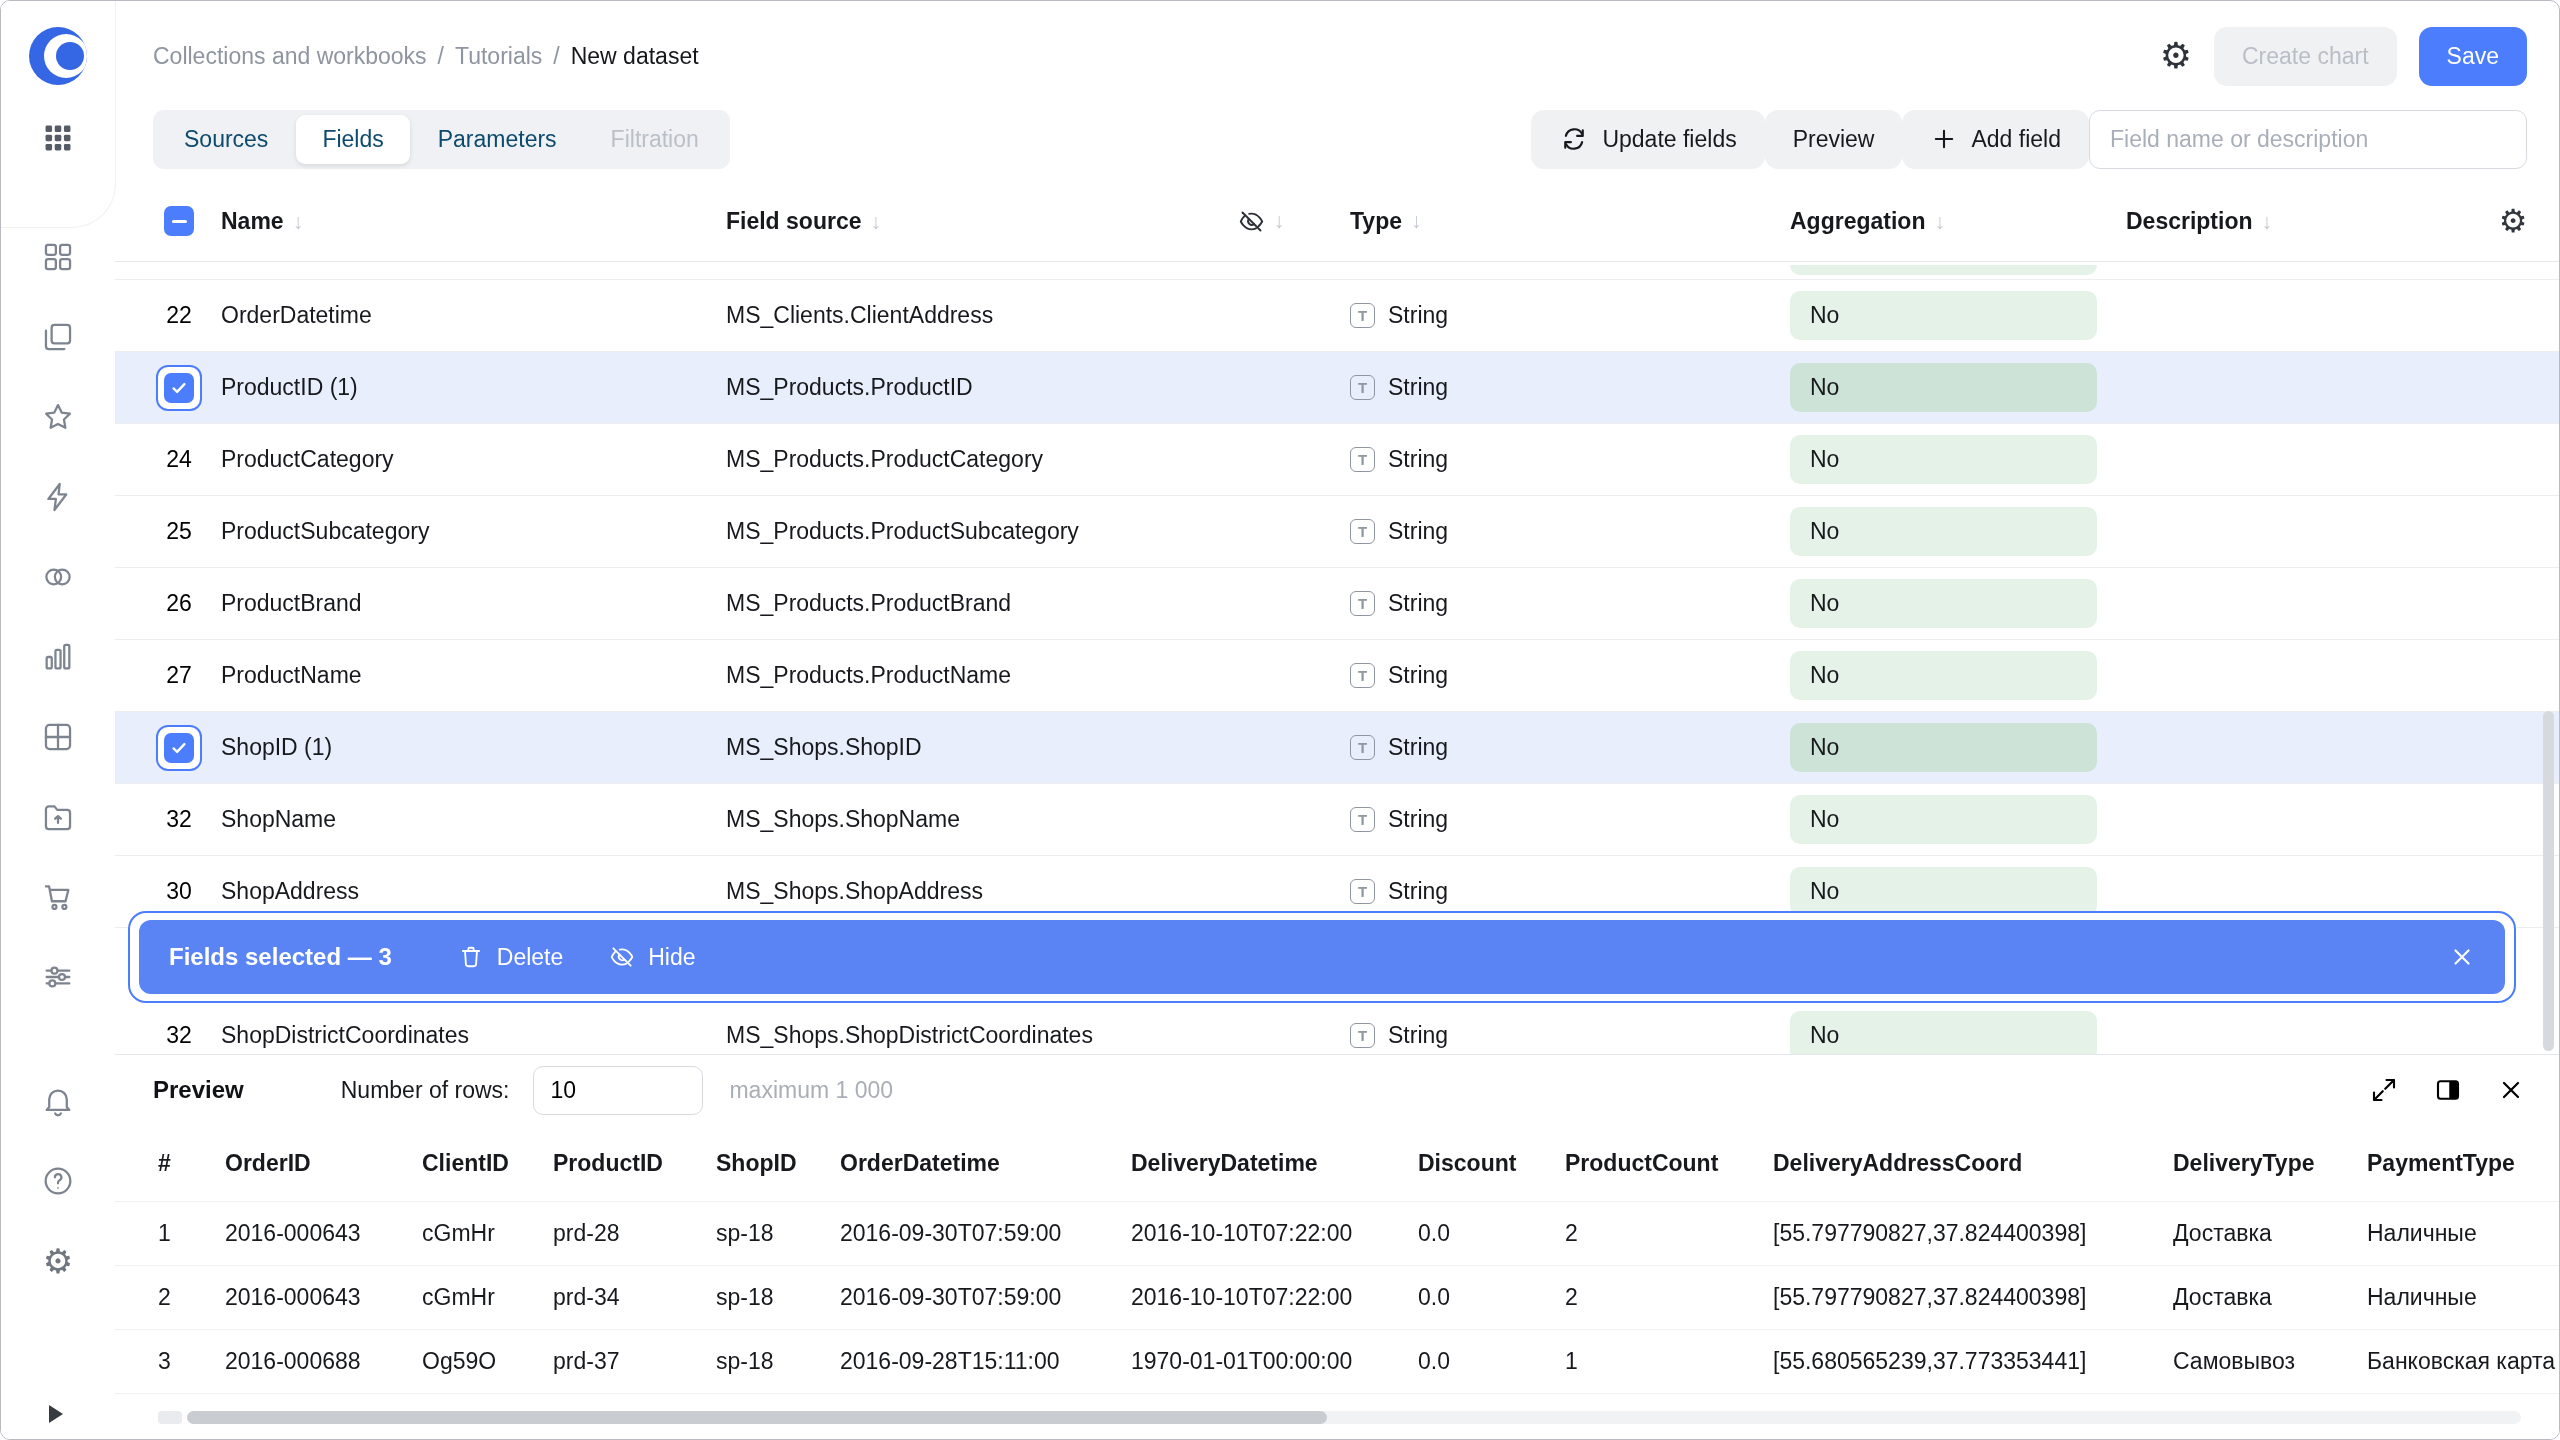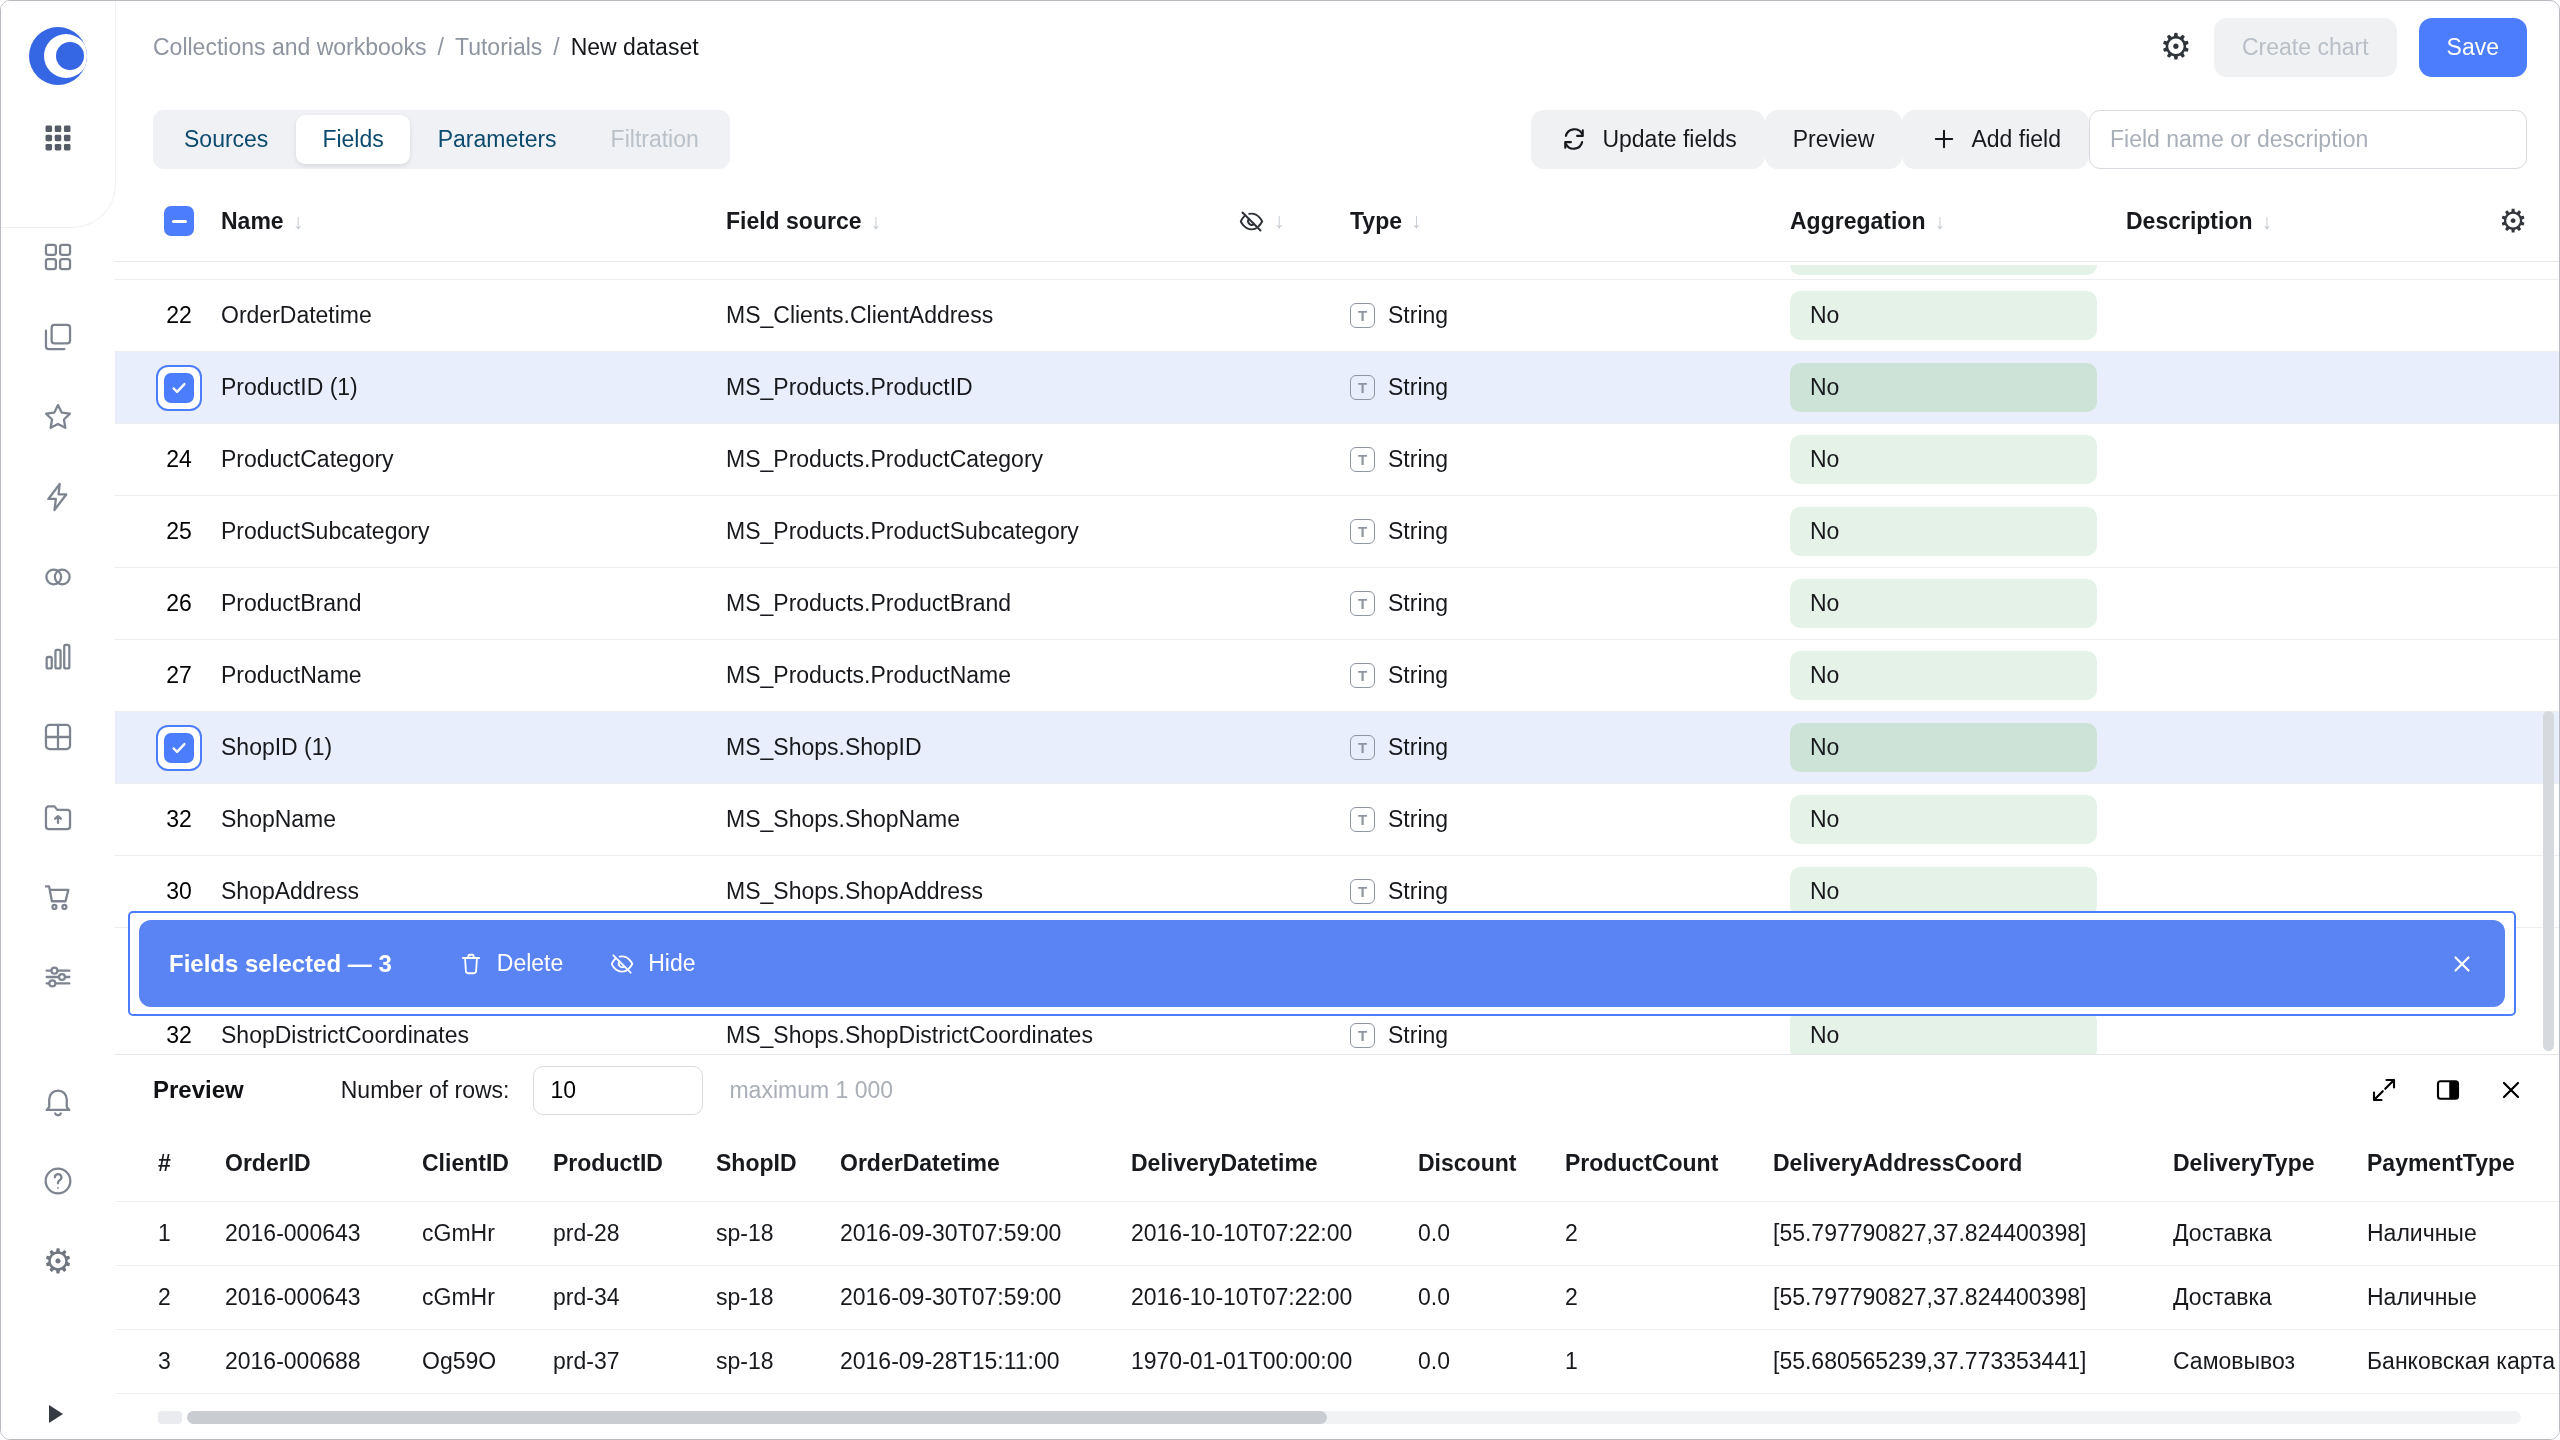--- a/index.html
+++ b/index.html
@@ -28,21 +28,21 @@
   .side-nav,.side-bottom{position:absolute;left:0;width:114px;display:flex;flex-direction:column;align-items:center;gap:24px}
   .side-nav{top:228px}
   .side-bottom{top:1072px}
   .side-btn{width:56px;height:56px;display:flex;align-items:center;justify-content:center;
     background:none;border:none;color:#7d8490;cursor:pointer;padding:0}
   .glyph-gear{font-size:34px;line-height:1;color:#70767f}
   .collapse{position:absolute;left:48px;bottom:16px;width:0;height:0;cursor:pointer;
     border-left:14px solid #363b42;border-top:9px solid transparent;border-bottom:9px solid transparent}
 
   
-  .topbar{position:absolute;left:114px;top:7px;width:2446px;height:78px;display:flex;align-items:center;padding:0 34px 0 38px}
+  .topbar{position:absolute;left:114px;top:16px;width:2446px;height:78px;display:flex;align-items:center;padding:0 34px 0 38px}
   .crumb{color:#8e95a0;cursor:pointer}
   .crumb-sep{color:#8e95a0;margin:0 11px}
   .crumb-current{color:#15171a;cursor:default}
   .top-actions{margin-left:auto;display:flex;align-items:center;gap:22px}
   .icon-btn{background:none;border:none;padding:0;cursor:pointer;display:flex;align-items:center;justify-content:center}
   .top-gear{font-size:36px;line-height:1;color:#2f333a}
   .btn{height:59px;border-radius:13px;border:none;font-size:23px;display:inline-flex;align-items:center;padding:0 28px;cursor:pointer}
   .btn-disabled{background:#f0f1f3;color:#b9bfc7;cursor:default}
   .btn-primary{background:var(--accent);color:#fff}
 
@@ -80,22 +80,22 @@
   .cb-ring{display:none;width:46px;height:46px;border:2px solid var(--accent);border-radius:12px;
     align-items:center;justify-content:center;background:#fff}
   .frow.selected .cb-ring{display:flex}
   .type-badge{width:25px;height:25px;border:1.6px solid #8f96a0;border-radius:6px;color:#8f96a0;
     font-size:15px;font-weight:700;display:inline-flex;align-items:center;justify-content:center;margin-right:13px}
   .pill{display:flex;align-items:center;width:307px;height:49px;border-radius:10px;background:var(--pill-bg);
     padding:0 20px;margin-left:14px;cursor:pointer}
   .frow.selected .pill{background:var(--pill-selected-bg)}
 
   
-  .sel-outline{position:absolute;left:13px;right:45px;top:730px;height:105px;border:2px solid var(--accent);
-    border-radius:5px;background:#fff;padding:7px 9px;z-index:5}
+  .sel-outline{position:absolute;left:13px;right:45px;top:730px;height:92px;border:2px solid var(--accent);
+    border-radius:18px;background:#fff;padding:7px 9px;z-index:5}
   .sel-bar{height:100%;background:var(--selection-bar);border-radius:12px;display:flex;align-items:center;color:#fff;padding:0 30px}
   .sel-label{font-weight:700;font-size:24px}
   .sel-action{display:flex;align-items:center;gap:13px;cursor:pointer}
   .sel-action.first{margin-left:66px}
   .sel-action.second{margin-left:46px}
   .sel-close{margin-left:auto;background:none;border:none;padding:0;cursor:pointer;color:#fff}
 
   .vscroll{position:absolute;right:7px;top:530px;width:11px;height:340px;background:#d6d9dd;border-radius:6px;cursor:pointer}
 
   

